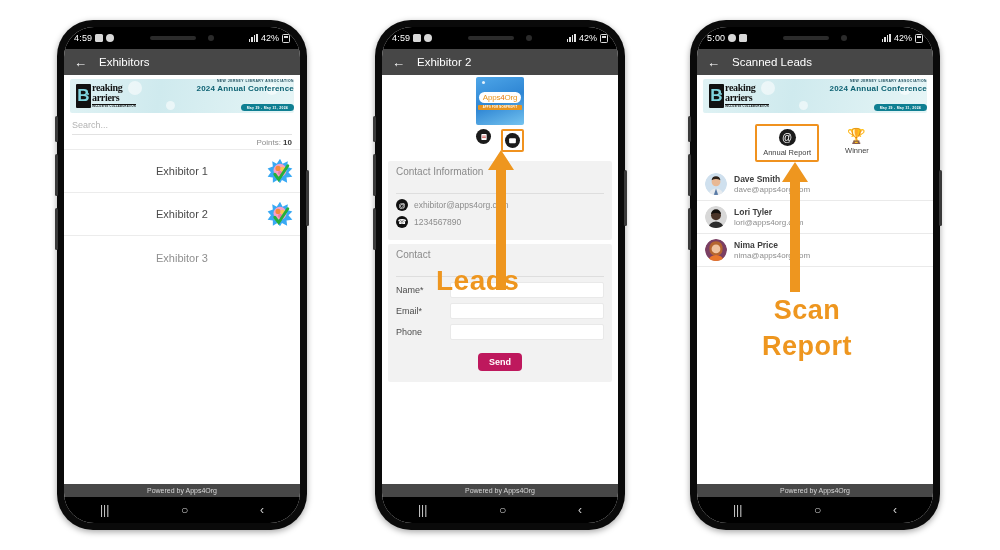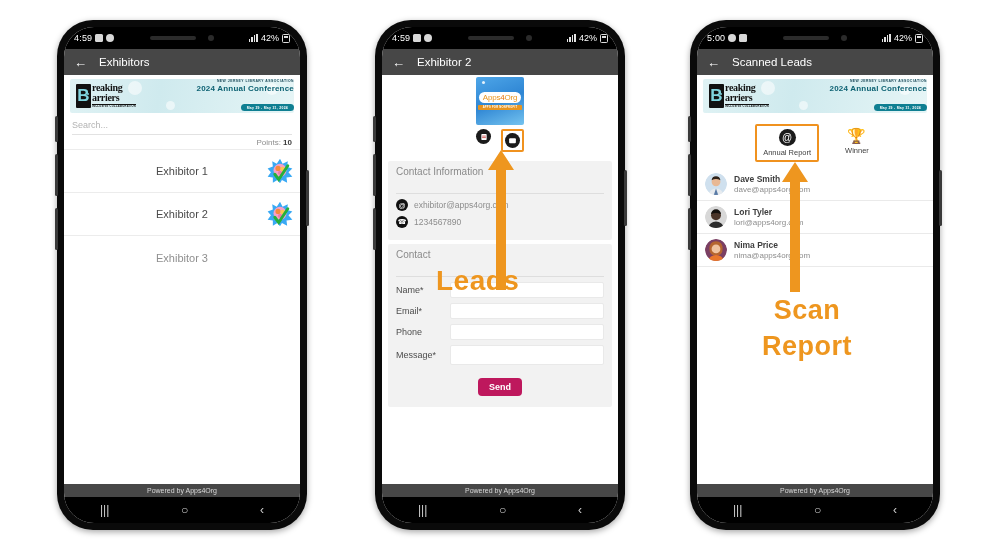--- a/index.html
+++ b/index.html
@@ -407,24 +407,20 @@
             <span class="form-field"></span>
           </div>
           <div class="form-row">
             <span class="form-label">Email*</span>
             <span class="form-field"></span>
           </div>
           <div class="form-row">
             <span class="form-label">Phone</span>
             <span class="form-field"></span>
           </div>
-          <div class="form-row">
-            <span class="form-label">Message*</span>
-            <span class="form-field msg"></span>
-          </div>
 
           <div class="send-wrap">
             <span class="send-btn">Send</span>
           </div>
         </div>
       </div>
 
       <div class="powered">Powered by Apps4Org</div>
       <div class="navbar">
         <span>|||</span>

